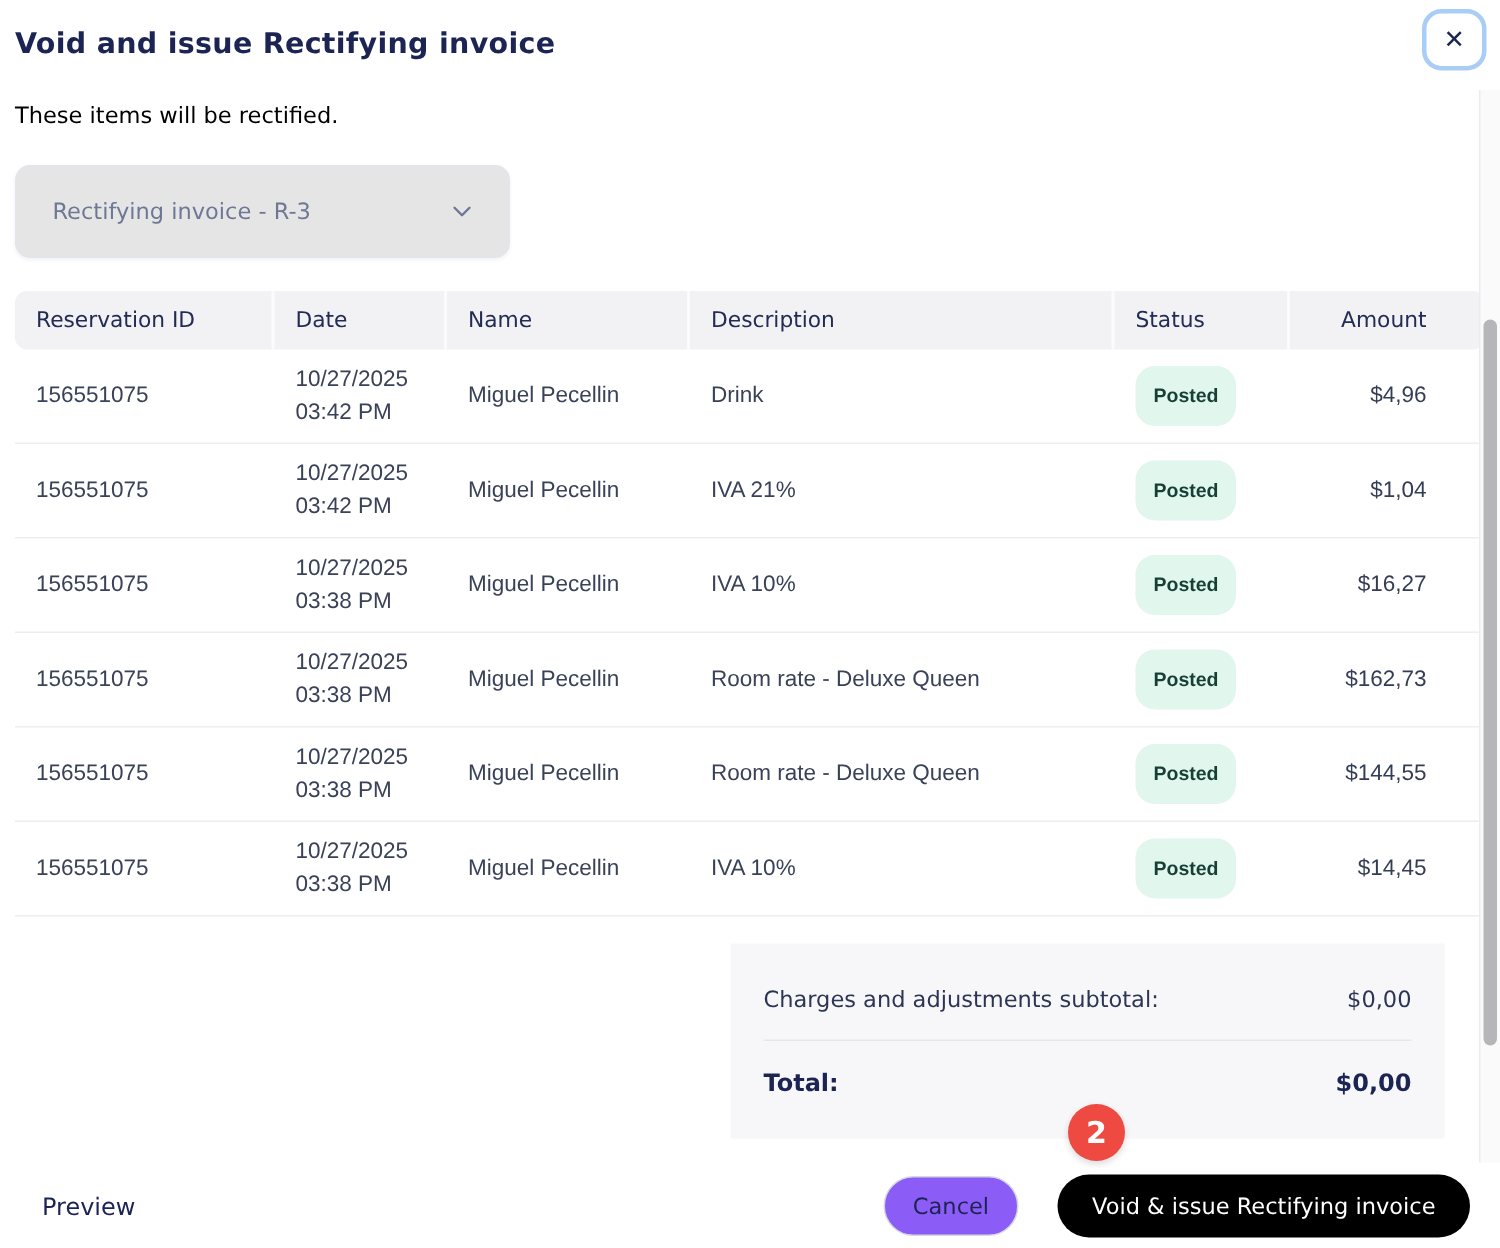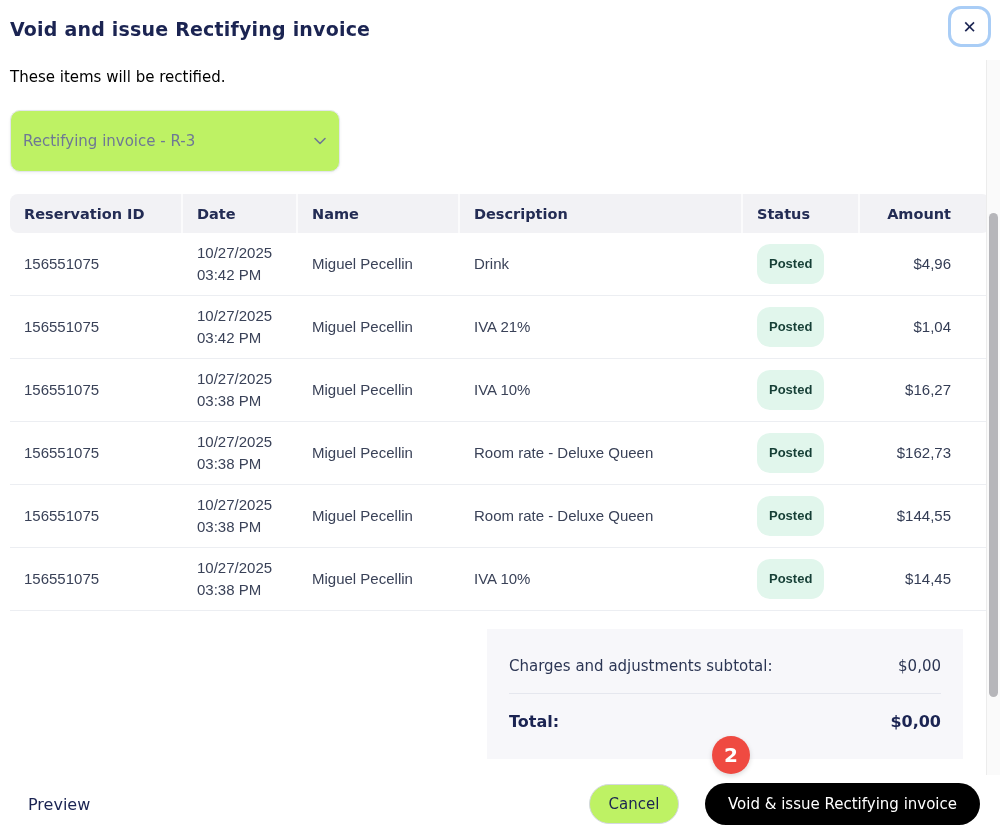--- a/index.html
+++ b/index.html
@@ -14,37 +14,37 @@
   }
   .close-btn {
     position:absolute; top:6px; right:9px; width:43px; height:41px;
     background:#ffffff; border:3px solid #a9cdf6; border-radius:13px;
     display:flex; align-items:center; justify-content:center;
     font-size:17px; color:#1b2452; cursor:pointer;
   }
   .subtitle { margin-top:28px; font-size:15px; color:#000000; }
 
   .select-box {
-    margin-top:24px; width:330px; height:62px; background:#bef264;
+    margin-top:24px; width:330px; height:62px; background:#e5e5e5;
     border:1px solid #e3e5ec; border-radius:10px;
     box-shadow:0 1px 3px rgba(25,35,80,0.06);
     display:flex; align-items:center; justify-content:space-between;
-    padding:0 12px; cursor:pointer;
+    padding:0 24px; cursor:pointer;
   }
   .select-value { font-size:15px; color:#6e7895; }
   .chev { width:14px; height:14px; stroke:#6e7895; }
 
   .table { margin-top:22px; font-family:"Liberation Sans", sans-serif; }
   .thead {
     display:grid; grid-template-columns:173px 115px 162px 283px 117px 105px;
     background:#f2f2f5; border-radius:8px; height:39px; align-items:center;
   }
   .th {
     font-family:"DejaVu Sans", sans-serif;
-    font-size:14.5px; font-weight:bold; color:#232c54; padding:0 14px;
+    font-size:14.5px; font-weight:normal; color:#232c54; padding:0 14px;
     border-right:2px solid #fbfbfc; height:100%; display:flex; align-items:center;
   }
   .th:last-child { border-right:none; justify-content:flex-end; }
   .tr {
     display:grid; grid-template-columns:173px 115px 162px 283px 117px 105px;
     height:63px; align-items:center; border-bottom:1px solid #eceef2;
   }
   .td { font-size:15px; color:#3a4258; padding:0 14px; line-height:1.45; }
   .td.amount { text-align:right; color:#343d55; }
   .badge {
@@ -75,21 +75,21 @@
     box-shadow:0 2px 5px rgba(0,0,0,0.15);
   }
 
   .footer {
     position:absolute; left:10px; right:20px; bottom:7px; height:42px;
     display:flex; align-items:center;
   }
   .preview-link { font-size:16px; color:#1b2452; margin-left:18px; cursor:pointer; }
   .footer-spacer { flex:1; }
   .cancel-btn {
-    width:90px; height:40px; border-radius:21px; background:#bef264;
+    width:90px; height:40px; border-radius:21px; background:#8b5cf6;
     border:1px solid #d4d8e0; color:#1b2452; font-size:15px;
     font-family:"DejaVu Sans", sans-serif;
     display:flex; align-items:center; justify-content:center; cursor:pointer;
   }
   .submit-btn {
     margin-left:26px; width:275px; height:42px; border-radius:22px;
     background:#000000; border:none; color:#ffffff; font-size:15px;
     font-family:"DejaVu Sans", sans-serif;
     display:flex; align-items:center; justify-content:center; cursor:pointer;
   }

